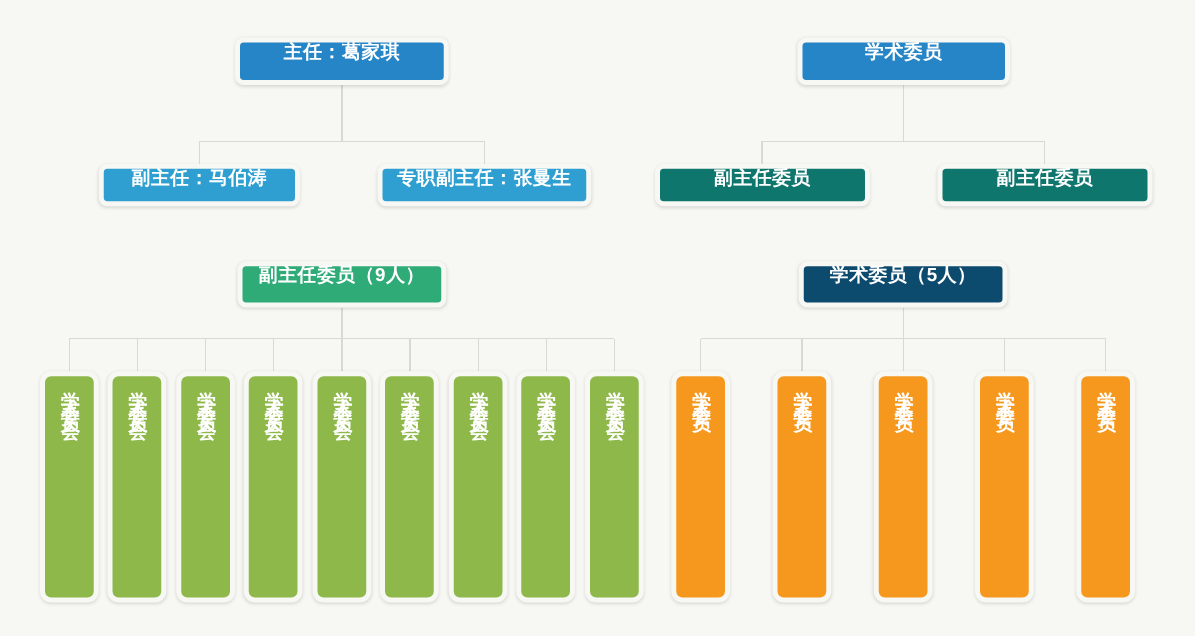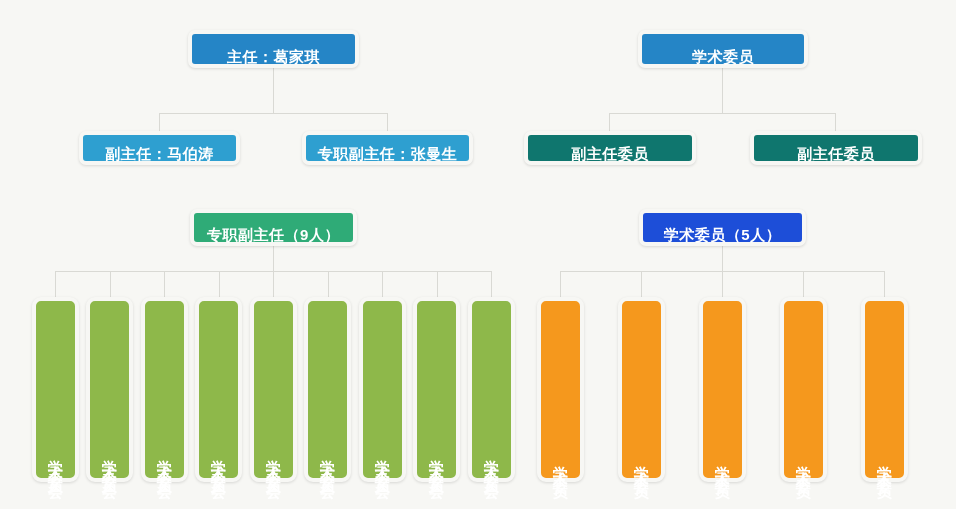--- a/index.html
+++ b/index.html
@@ -36,21 +36,21 @@
   }
 
   
   .node {
     position: absolute;
     box-sizing: border-box;
     border-radius: 7px;
     border: 4px solid #f7f7f4;
     background-clip: padding-box;
     display: flex;
-    align-items: flex-end;
+    align-items: flex-start;
     justify-content: center;
     color: #ffffff;
     font-weight: bold;
     letter-spacing: 0.5px;
     box-shadow: 0 1px 3px rgba(0,0,0,0.13);
     text-align: center;
   }
 
   
   .node.h {
@@ -71,21 +71,21 @@
     letter-spacing: 6px;
     line-height: 1.18;
     display: block;
   }
 
   
   .c-blue-dark   { background: #2585c6; }
   .c-blue-mid    { background: #2e9fd0; }
   .c-blue-soft   { background: #0f766e; }
   .c-green-teal  { background: #2fab77; }
-  .c-red         { background: #1d4ed8; }
+  .c-red         { background: #0c4a6e; }
   .c-green-olive { background: #8eb84a; }
   .c-orange      { background: #f5981d; }
 </style>
 </head>
 <body>
 
 <div id="chart">
 
   <svg class="lines" width="956" height="509" viewBox="0 0 956 509">
 
@@ -126,21 +126,21 @@
 
   <div class="node h c-blue-mid" style="left:79px; top:131px; width:161px; height:34px;">
     <span>副主任：马伯涛</span>
   </div>
 
   <div class="node h c-blue-mid" style="left:302px; top:131px; width:171px; height:34px;">
     <span>专职副主任：张曼生</span>
   </div>
 
   <div class="node h c-green-teal" style="left:190px; top:209px; width:167px; height:37px;">
-    <span>专职副主任（9人）</span>
+    <span>副主任委员（9人）</span>
   </div>
 
   <div class="node v c-green-olive" style="left:32px; top:297px; width:47px; height:185px;">
     <span class="vtext">学术委员会</span>
   </div>
   <div class="node v c-green-olive" style="left:86px; top:297px; width:47px; height:185px;">
     <span class="vtext">学术委员会</span>
   </div>
   <div class="node v c-green-olive" style="left:141px; top:297px; width:47px; height:185px;">
     <span class="vtext">学术委员会</span>

